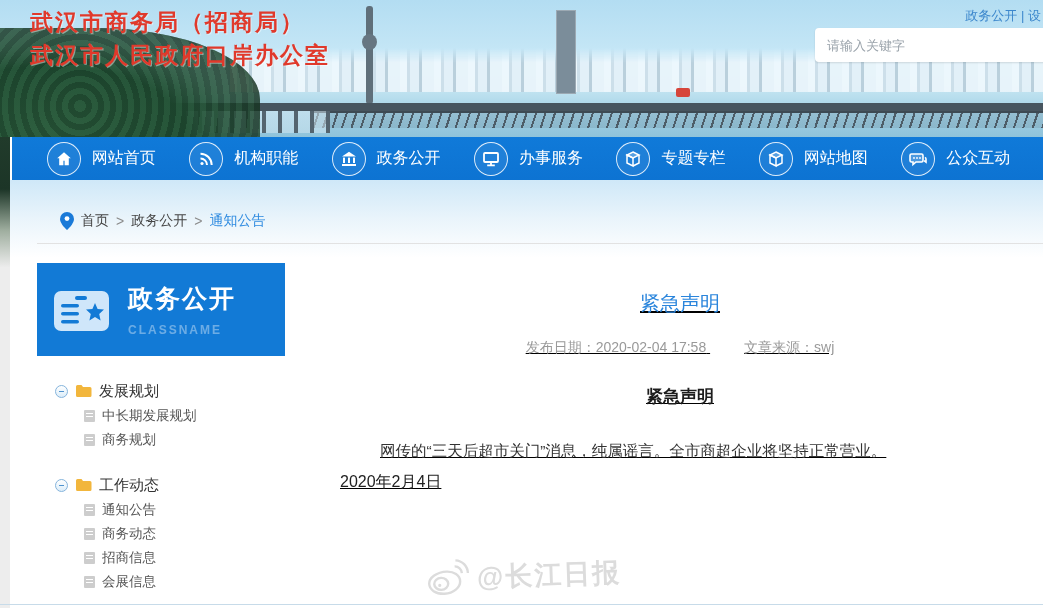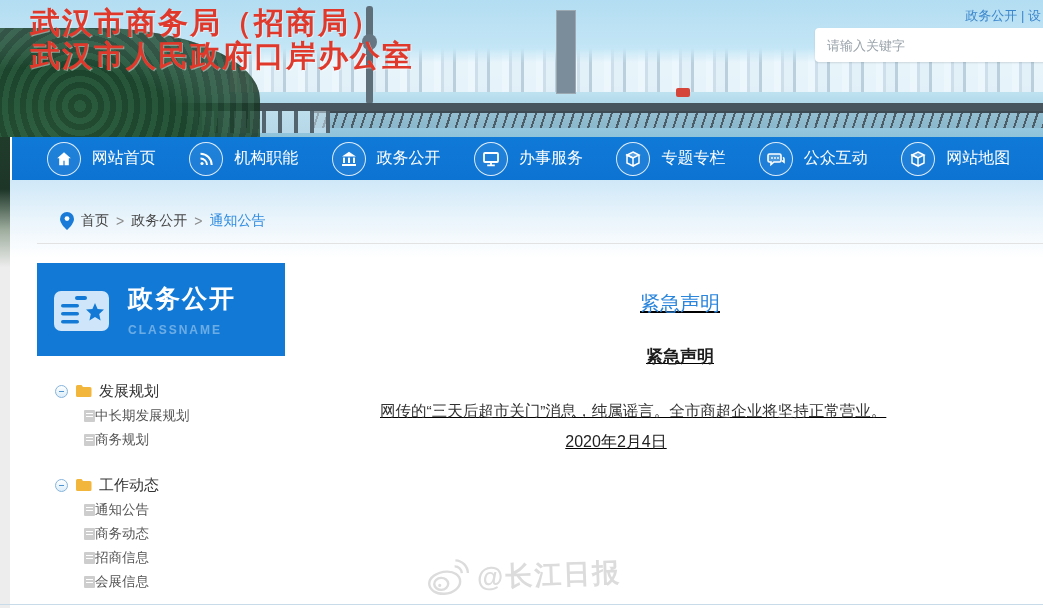--- a/index.html
+++ b/index.html
@@ -24,21 +24,21 @@
                   background:repeating-linear-gradient(108deg,rgba(70,85,95,.15) 0 7px,#4d5d68 7px 9px); }
   .bridge-arches { position:absolute; left:150px; top:111px; width:180px; height:22px;
                    background:repeating-linear-gradient(90deg,#54646f 0 4px,rgba(210,230,240,.55) 4px 16px); }
   .red-boat { position:absolute; left:676px; top:88px; width:14px; height:9px; background:#d6453a; border-radius:2px; }
   .hill { position:absolute; left:-40px; top:28px; width:300px; height:130px; border-radius:0 55% 0 0;
           background:radial-gradient(ellipse at 30% 80%,#2c5a3c 0%,#1d4730 45%,#15382474 75%,#153824 100%);
           box-shadow:inset -20px 10px 30px rgba(0,0,0,.35); }
   .hill::after { content:""; position:absolute; inset:0; border-radius:inherit; opacity:.5;
                  background:repeating-radial-gradient(circle at 40% 60%,#2f6342 0 6px,#1b4029 6px 12px); }
   .banner-title { position:absolute; left:30px; top:6px; z-index:5; color:#e0392b; font-weight:bold;
-                  font-size:30px; line-height:33px; letter-spacing:2px;
+                  font-size:23px; line-height:33px; letter-spacing:2px;
                   text-shadow:1px 1px 0 rgba(255,255,255,.45); }
   .top-links { position:absolute; right:2px; top:7px; z-index:5; color:#3c87cc; font-size:13px; white-space:nowrap; }
   .top-links span { cursor:pointer; }
   .search-box { position:absolute; left:815px; top:28px; z-index:5; width:240px; height:34px;
                 background:#fff; border-radius:4px; box-shadow:0 1px 2px rgba(0,0,0,.12); }
   .search-box input { width:100%; height:100%; border:0; outline:none; background:transparent;
                       padding:0 12px; font-size:13px; color:#444;
                       font-family:"Liberation Sans","DejaVu Sans",sans-serif; }
   .search-box input::placeholder { color:#9aa3ab; }
 
@@ -75,36 +75,36 @@
                background:#127ad6; display:flex; align-items:center; padding:0 0 0 16px; cursor:default; }
   .side-head-text { margin-left:18px; }
   .side-title { color:#fff; font-size:25px; font-weight:bold; letter-spacing:2px; }
   .side-sub { color:rgba(255,255,255,.38); font-size:12px; letter-spacing:2px; margin-top:8px;font-weight:bold; }
   .tree { padding:14px 0 0 18px; }
   .tree-group { margin-top:8px; }
   .tree-parent { display:flex; align-items:center; gap:7px; font-size:15px; color:#333; height:26px; cursor:pointer; }
   .expand { width:13px; height:13px; border:1px solid #85b4dc; border-radius:50%; position:relative;
             background:linear-gradient(180deg,#ffffff,#dcedf9); flex:0 0 auto; }
   .expand::after { content:""; position:absolute; left:3px; top:5px; width:5px; height:1px; background:#4f93cf; }
-  .tree-child { display:flex; align-items:center; gap:0; font-size:13.5px; color:#555; height:24px;
+  .tree-child { display:flex; align-items:center; gap:7px; font-size:13.5px; color:#555; height:24px;
                 padding-left:29px; cursor:pointer; }
   .doc-ic { width:11px; height:12px; background:#cdcdcd; border-radius:1px; position:relative; flex:0 0 auto; }
   .doc-ic::after { content:""; position:absolute; left:2px; top:3px; width:7px; height:1px; background:#fff;
                    box-shadow:0 3px 0 #fff; }
   .gap-row { height:12px; }
 
   
   .main { position:absolute; left:340px; top:252px; width:680px; z-index:5;text-decoration:underline; }
   .art-title { text-align:center; margin-top:38px; font-size:20px; color:#2a85dc; font-weight:normal; }
   .art-meta { text-align:center; margin-top:22px; font-size:14px; color:#999; }
   .art-meta span + span { margin-left:34px; }
   .art-heading { text-align:center; margin-top:28px; font-size:17px; color:#1d1d1d; font-weight:bold; }
   .art-body { margin:30px 40px 0 40px; font-size:15.5px; color:#333; line-height:26px; }
   .art-sign { margin-top:84px; text-align:right; padding-right:128px; font-size:16px; color:#222; line-height:24px; }
-  .art-sign-date { margin-top:8px; text-align:center; padding-right:128px; font-size:16px; color:#222; }
+  .art-sign-date { margin-top:8px; text-align:left; padding-right:128px; font-size:16px; color:#222; }
 
   
   .watermark { position:absolute; left:85px; top:303px; display:flex; align-items:center; gap:6px;
                color:#dcdcdc; font-size:27px; font-weight:bold; letter-spacing:2px;
                transform:rotate(-2deg); user-select:none; }
 </style>
 </head>
 <body>
 
 <div class="page">
@@ -180,38 +180,38 @@
       <span class="nav-circle">
         <svg width="20" height="20" viewBox="0 0 20 20" fill="none" stroke="#fff" stroke-width="1.5">
           <path d="M10 3 16 6 10 9 4 6z" fill="rgba(255,255,255,.25)"></path>
             <path d="M4 6v8l6 3v-8zM16 6v8l-6 3"></path>
         </svg>
       </span>
       <span>专题专栏</span>
     </div>
     <div class="nav-item">
       <span class="nav-circle">
+        <svg width="20" height="20" viewBox="0 0 20 20" fill="none" stroke="#fff" stroke-width="1.5">
+          <path d="M10 3 16 6 10 9 4 6z" fill="rgba(255,255,255,.25)"></path>
+            <path d="M4 6v8l6 3v-8zM16 6v8l-6 3"></path>
+        </svg>
+      </span>
+      <span>网站地图</span>
+    </div>
+    <div class="nav-item">
+      <span class="nav-circle">
         <svg width="20" height="20" viewBox="0 0 20 20" fill="none" stroke="#fff" stroke-width="1.6">
           <path d="M3.5 5h10a1.5 1.5 0 0 1 1.5 1.5v5A1.5 1.5 0 0 1 13.5 13H8l-3 2.6V13h-1.5A1.5 1.5 0 0 1 2 11.5v-5A1.5 1.5 0 0 1 3.5 5z" fill="rgba(255,255,255,.2)"></path>
           <circle cx="6" cy="9" r=".9" fill="#fff" stroke="none"></circle>
             <circle cx="9" cy="9" r=".9" fill="#fff" stroke="none"></circle>
             <circle cx="12" cy="9" r=".9" fill="#fff" stroke="none"></circle>
           <path d="M16.8 8.5a1.4 1.4 0 0 1 1.2 1.4v3.2l-2-1.4"></path>
         </svg>
       </span>
       <span>公众互动</span>
-    </div>
-    <div class="nav-item">
-      <span class="nav-circle">
-        <svg width="20" height="20" viewBox="0 0 20 20" fill="none" stroke="#fff" stroke-width="1.5">
-          <path d="M10 3 16 6 10 9 4 6z" fill="rgba(255,255,255,.25)"></path>
-            <path d="M4 6v8l6 3v-8zM16 6v8l-6 3"></path>
-        </svg>
-      </span>
-      <span>网站地图</span>
     </div>
   </div>
 
   <div class="content-bg"></div>
 
   <div class="breadcrumb">
     <svg width="14" height="18" viewBox="0 0 14 18">
       <path d="M7 0a7 7 0 0 1 7 7c0 5-7 11-7 11S0 12 0 7a7 7 0 0 1 7-7z" fill="#1a7ad8"></path>
       <circle cx="7" cy="6.6" r="2.4" fill="#fff"></circle>
     </svg>
@@ -284,20 +284,24 @@
           <span class="doc-ic"></span>
           <span>会展信息</span>
         </div>
 
       </div>
     </div>
   </div>
 
   <div class="main">
     <h1 class="art-title">紧急声明</h1>
+    <div class="art-meta">
+      <span>发布日期：2020-02-04 17:58</span>
+      <span>文章来源：swj</span>
+    </div>
     <div class="art-heading">紧急声明</div>
     <p class="art-body">网传的“三天后超市关门”消息，纯属谣言。全市商超企业将坚持正常营业。</p>
     <div class="art-sign-date">2020年2月4日</div>
 
     <div class="watermark">
       <svg width="46" height="42" viewBox="0 0 46 42" style="flex:0 0 auto;">
         <g fill="none" stroke="#dcdcdc" stroke-width="2.4">
           <path d="M22 14c7 0 13 4 13 10s-7 12-16 12S4 31.5 4 25.5 12 14 22 14z"></path>
           <ellipse cx="16" cy="26" rx="7" ry="6"></ellipse>
           <circle cx="14.5" cy="27.5" r="1.6" fill="#dcdcdc" stroke="none"></circle>

